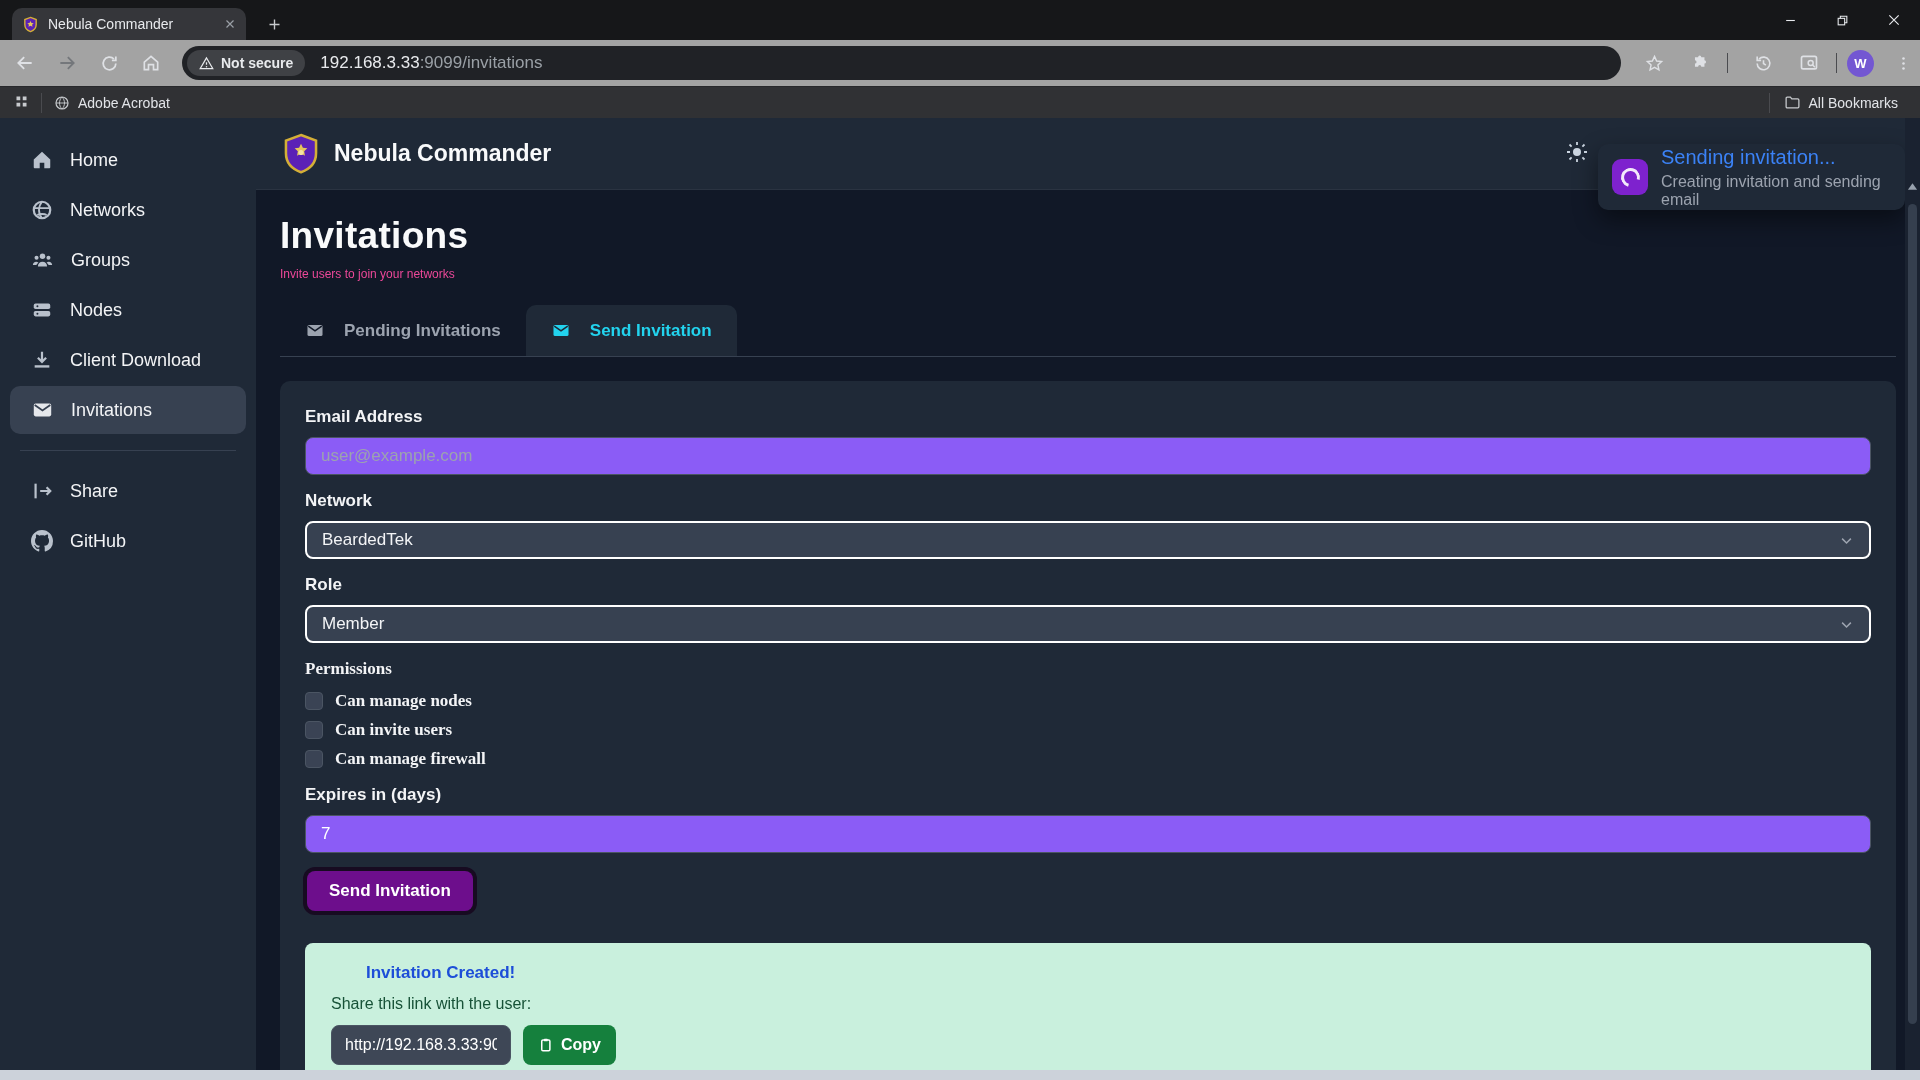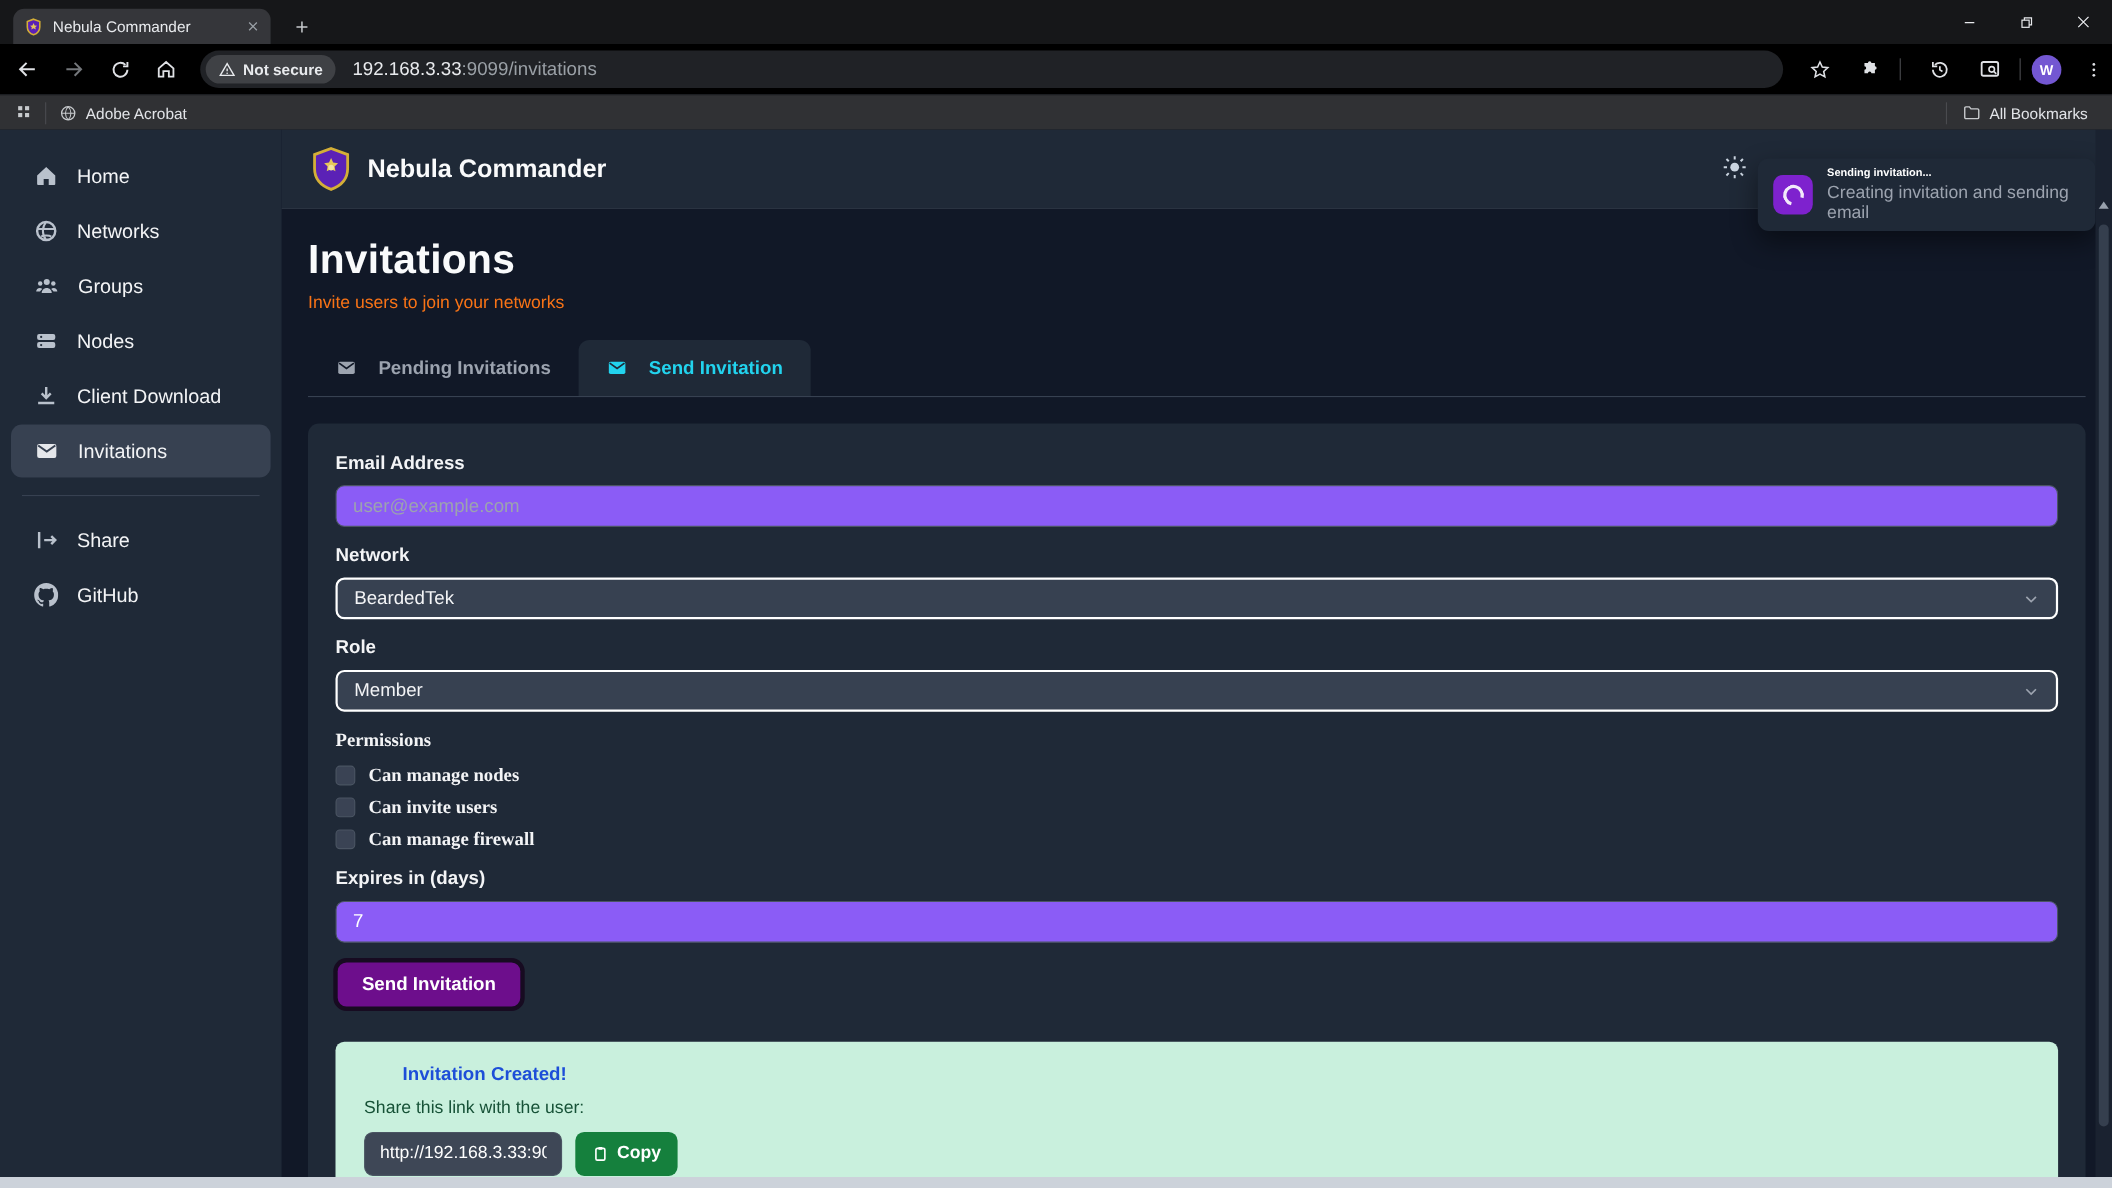--- a/index.html
+++ b/index.html
@@ -11,21 +11,21 @@
   .titlebar { position:absolute; left:0; top:0; width:1920px; height:40px; background:#161719; }
   .btab { position:absolute; left:12px; top:8px; width:234px; height:32px; background:#35363a;
           border-radius:10px 10px 0 0; display:flex; align-items:center; gap:9px; padding:0 10px; }
   .btab-title { color:#e8eaed; font-size:14px; flex:1; white-space:nowrap; overflow:hidden; }
   .tab-close { color:#9aa0a6; font-size:15px; line-height:1; }
   .newtab { position:absolute; left:260px; top:10px; width:28px; height:28px; color:#c7cacd;
             display:flex; align-items:center; justify-content:center; }
   .wincontrols { position:absolute; right:0; top:0; height:40px; display:flex; }
   .winbtn { width:52px; height:40px; display:flex; align-items:center; justify-content:center; color:#e8eaed; }
 
-  .toolbar { position:absolute; left:0; top:40px; width:1920px; height:46px; background:#000000;
+  .toolbar { position:absolute; left:0; top:40px; width:1920px; height:46px; background:#a3a3a3;
              display:flex; align-items:center; }
   .navic { width:34px; height:34px; margin-left:8px; display:flex; align-items:center; justify-content:center;
            color:#dfe1e5; border-radius:50%; flex:none; }
   .navic.dim { color:#74777b; }
   .omnibox { margin-left:14px; height:34px; width:1496px; background:#202226; border-radius:17px;
              display:flex; align-items:center; padding:0 14px 0 5px; }
   .chip { height:26px; background:#3f4145; border-radius:13px; display:flex; align-items:center;
           gap:7px; padding:0 12px; color:#e8eaed; font-size:14px; font-weight:bold; flex:none; }
   .url { margin-left:15px; font-size:17px; color:#9aa0a6; white-space:nowrap; }
   .url b { color:#e8eaed; font-weight:normal; }
@@ -49,21 +49,21 @@
   .side-div { border-top:1px solid #374151; margin:16px 20px; }
 
   .main { position:absolute; left:256px; top:0; width:1664px; height:100%; }
   .appheader { position:relative; height:72px; background:#1f2937; border-bottom:1px solid rgba(255,255,255,.05);
                display:flex; align-items:center; padding:0 26px; gap:14px; }
   .brand { color:#f9fafb; font-size:23px; font-weight:bold; }
   .sun { position:absolute; left:1309px; top:22px; color:#cbd5e1; }
 
   .content { padding:0 24px; }
   .h1 { margin-top:25px; color:#f9fafb; font-size:37px; font-weight:bold; letter-spacing:.3px; }
-  .subtitle { margin-top:10px; color:#f97316; font-size:16px; }
+  .subtitle { margin-top:10px; color:#ec4899; font-size:12px; }
 
   .tabs { margin-top:24px; display:flex; border-bottom:1px solid #374151; }
   .tab { height:51px; padding:0 25px; display:flex; align-items:center; gap:19px;
          color:#9ca3af; font-size:17px; font-weight:600; }
   .tab.active { background:#1f2937; border-radius:10px 10px 0 0; color:#22d3ee; }
 
   .card { margin-top:24px; background:#1f2937; border-radius:10px; padding:26px 25px 24px; min-height:688px; }
   .fgroup { margin-bottom:16px; }
   .flabel { color:#f3f4f6; font-size:17px; font-weight:bold; margin-bottom:10px; }
   .tinput { width:100%; height:38px; background:#8b5cf6; border:1px solid #4b5563; border-radius:8px;
@@ -91,21 +91,21 @@
              color:#fff; font-size:16px; font-weight:bold; font-family:inherit;
              display:flex; align-items:center; gap:8px; }
 
   .toast { position:absolute; left:1598px; top:26px; width:307px; height:66px; background:#1f2937;
            border-radius:10px; box-shadow:0 10px 24px rgba(0,0,0,.45); display:flex; align-items:center;
            gap:13px; padding:0 14px; }
   .toast-ic { width:36px; height:36px; border-radius:9px; background:#7e22ce; display:flex;
               align-items:center; justify-content:center; flex:none; }
   .spin { width:19px; height:19px; border:3px solid rgba(255,255,255,.9); border-bottom-color:transparent;
           border-radius:50%; transform:rotate(-30deg); }
-  .toast-title { color:#ffffff; font-size:10px; font-weight:bold; }
+  .toast-title { color:#3b82f6; font-size:20px; font-weight:normal; }
   .toast-msg { color:#9ca3af; font-size:16px; margin-top:4px; }
 
   .scrollbar { position:absolute; left:1905px; top:0; width:15px; height:100%; background:#1a2230; }
   .sb-arrow { position:absolute; left:2px; top:64px; color:#98a1ad; font-size:10px; }
   .sb-thumb { position:absolute; left:3px; top:86px; width:9px; height:820px; background:#353f4e; border-radius:5px; }
 
   .bottomstrip { position:absolute; left:0; bottom:0; width:1920px; height:10px; background:#ccd2da; }
 </style>
 </head>
 <body>

